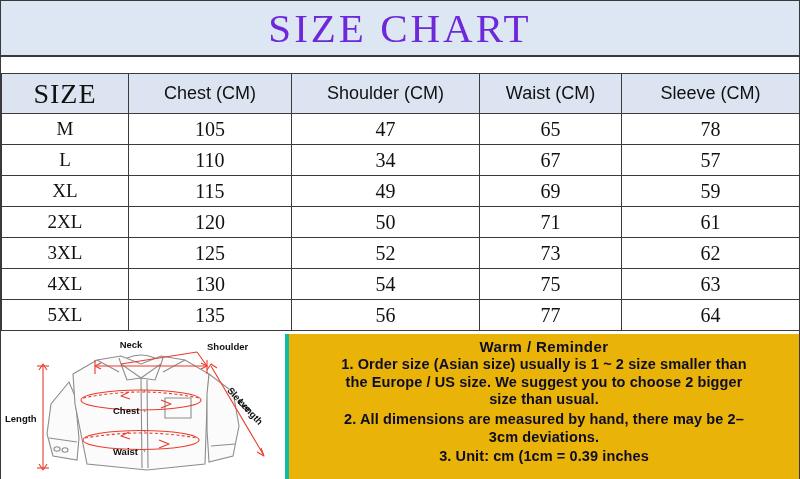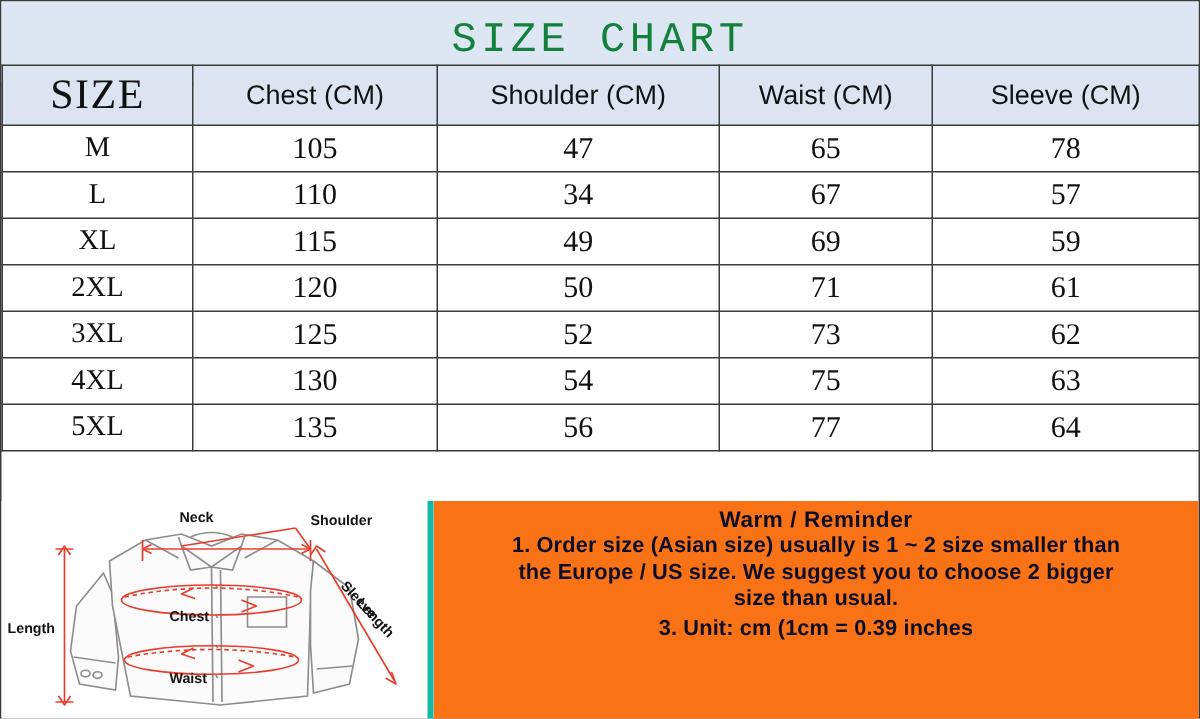--- a/index.html
+++ b/index.html
@@ -31,34 +31,34 @@
     width: 798px;
     height: 56px;
     background: #dce7f3;
     border-bottom: 2px solid #3a3a3a;
     box-sizing: border-box;
     display: flex;
     align-items: center;
     justify-content: center;
   }
   .title-text {
-    font-family: Liberation Mono, monospace;
-    font-size: 28px;
+    font-family: Liberation Serif, serif;
+    font-size: 41px;
     line-height: 1;
     letter-spacing: 3px;
-    color: #15803d;
+    color: #6d28d9;
     font-weight: 400;
     white-space: nowrap;
   }
 
   
   .size-table {
     position: absolute;
     left: 0;
-    top: 42px;
+    top: 72px;
     width: 798px;
     border-collapse: collapse;
     table-layout: fixed;
   }
   .size-table td, .size-table th {
     border: 1px solid #3a3a3a;
     padding: 0;
     margin: 0;
     text-align: center;
     vertical-align: middle;
@@ -116,21 +116,21 @@
     width: 288px;
     height: 100%;
     background: #ffffff;
     border-right: 4px solid #14b8a6;
     box-sizing: border-box;
     position: relative;
   }
   .reminder-cell {
     flex: 1;
     height: 100%;
-    background: #f97316;
+    background: #eab308;
     box-sizing: border-box;
     padding: 4px 8px 0 8px;
     text-align: center;
     display: flex;
     flex-direction: column;
     align-items: center;
   }
   .reminder-title {
     font-family: "Liberation Sans", sans-serif;
     font-weight: bold;
@@ -337,18 +337,22 @@
     </div>
 
     <div class="reminder-cell">
       <div class="reminder-title">Warm / Reminder</div>
       <div class="reminder-block">
         <div class="reminder-line">1.  Order size (Asian size) usually is 1 ~ 2 size smaller than</div>
         <div class="reminder-line">the Europe / US size. We suggest you to choose 2 bigger</div>
         <div class="reminder-line">size than usual.</div>
       </div>
       <div class="reminder-block">
+        <div class="reminder-line">2.  All dimensions are measured by hand, there may be 2–</div>
+        <div class="reminder-line">3cm deviations.</div>
+      </div>
+      <div class="reminder-block">
         <div class="reminder-line">3.  Unit: cm (1cm = 0.39 inches</div>
       </div>
     </div>
 
   </div>
 </div>
 
 </body></html>

